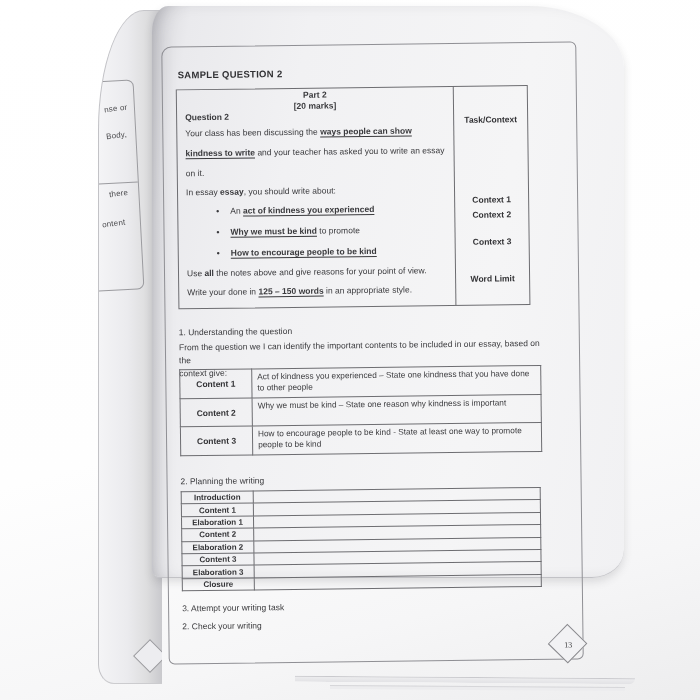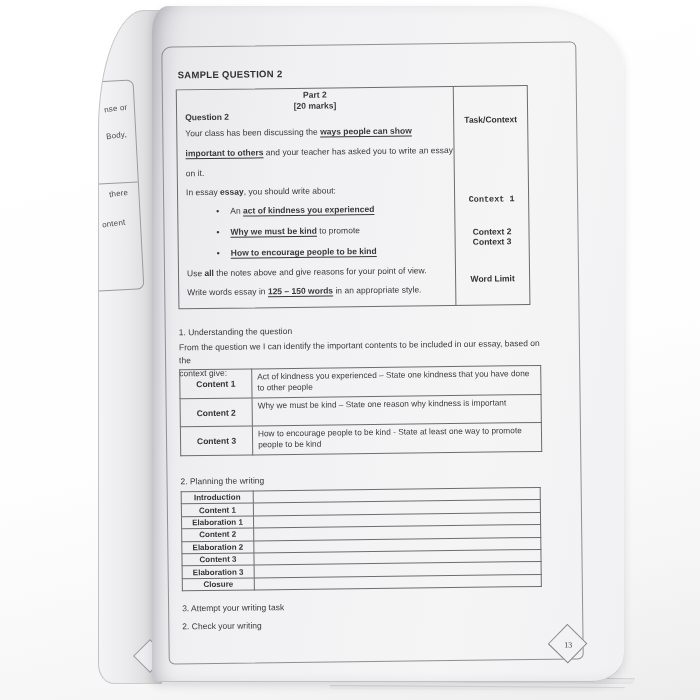--- a/index.html
+++ b/index.html
@@ -41,21 +41,21 @@
   .lp-f1 { left: 7px;  top: 120px; }
   .lp-f2 { left: 10px; top: 178px; }
   .lp-f3 { left: 3px;  top: 208px; }
   .lp-diamond {
     position: absolute; left: 39px; top: 633px; width: 24px; height: 24px;
     border: 1px solid #9b9b9f; background: #ededf0; transform: rotate(45deg);
   }
 
   
   .main-page {
-    position: absolute; left: 152px; top: 6px; width: 472px; height: 676px;
+    position: absolute; left: 152px; top: 6px; width: 472px; height: 572px;
     background: linear-gradient(100deg, #d9d9dd 0%, #eaeaed 7%, #f1f1f3 28%, #f5f5f6 68%, #f1f1f3 100%);
     border-radius: 16px 95px 32px 8px / 26px 62px 28px 8px;
     border-bottom: 1px solid #c2c2c6;
     box-shadow: 0 4px 9px rgba(60,60,70,0.15), inset 14px 0 20px -12px rgba(50,50,60,0.35);
   }
 
   
   .page-frame {
     position: absolute; left: 13px; top: 38px; width: 415px; height: 618px;
     border: 1px solid #8f8f94; border-radius: 10px 6px 6px 6px;
@@ -84,21 +84,21 @@
   .bu { font-weight: bold; text-decoration: underline; text-underline-offset: 2px; }
   ul.qbullets { list-style: none; }
   .qbullets li { position: relative; padding-left: 44px; line-height: 21px; white-space: nowrap; }
   .qbullets li::before { content: "\2022"; position: absolute; left: 30px; top: 0; font-weight: bold; }
   .qfoot { line-height: 19px; white-space: nowrap; }
   .qside { flex: 1; position: relative; }
   .side-label {
     position: absolute; left: 0; right: 0; text-align: center;
     font-weight: bold; font-size: 8.5px; color: #333336;
   }
-  .sl-0 { top: 28px; } .sl-1 { top: 108px; font-family: Liberation Mono, monospace; } .sl-2 { top: 140px; } .sl-3 { top: 150px; } .sl-4 { top: 187px; }
+  .sl-0 { top: 28px; } .sl-1 { top: 108px; } .sl-2 { top: 123px; } .sl-3 { top: 150px; } .sl-4 { top: 187px; }
 
   
   .sec-title { position: absolute; left: 13px; font-size: 8.5px; color: #3a3a3d; }
   .st-1 { top: 280px; }
   .st-2 { top: 429px; }
   .sec-desc { position: absolute; left: 13px; top: 294px; width: 372px; font-size: 8.5px; line-height: 13px; color: #3a3a3d; }
   .step-line { position: absolute; left: 13px; font-size: 8.5px; color: #3a3a3d; }
   .step-3 { top: 556px; }
   .step-4 { top: 574px; }
 
@@ -162,31 +162,31 @@
 
       <div class="qtable">
         <div class="qmain">
           <div class="qhead">
             <div>Part 2</div>
             <div>[20 marks]</div>
           </div>
           <div class="qlabel">Question 2</div>
           <div class="qpara">
             <div><span>Your class has been discussing the </span><span class="bu">ways people can show</span></div>
-            <div><span class="bu">important to others</span><span> and your teacher has asked you to write an essay</span></div>
+            <div><span class="bu">kindness to write</span><span> and your teacher has asked you to write an essay</span></div>
             <div>on it.</div>
           </div>
           <div class="qintro"><span>In essay </span><b>essay</b><span>, you should write about:</span></div>
           <ul class="qbullets">
             <li><span>An </span><span class="bu">act of kindness you experienced</span><span></span></li>
             <li><span></span><span class="bu">Why we must be kind</span><span> to promote</span></li>
             <li><span></span><span class="bu">How to encourage people to be kind</span><span></span></li>
           </ul>
           <div class="qfoot"><span>Use </span><b>all</b><span> the notes above and give reasons for your point of view.</span></div>
-          <div class="qfoot"><span>Write words essay in </span><span class="bu">125 – 150 words</span><span> in an appropriate style.</span></div>
+          <div class="qfoot"><span>Write your done in </span><span class="bu">125 – 150 words</span><span> in an appropriate style.</span></div>
         </div>
         <div class="qside">
           <div class="side-label sl-0">Task/Context</div>
           <div class="side-label sl-1">Context 1</div>
           <div class="side-label sl-2">Context 2</div>
           <div class="side-label sl-3">Context 3</div>
           <div class="side-label sl-4">Word Limit</div>
         </div>
       </div>
 

